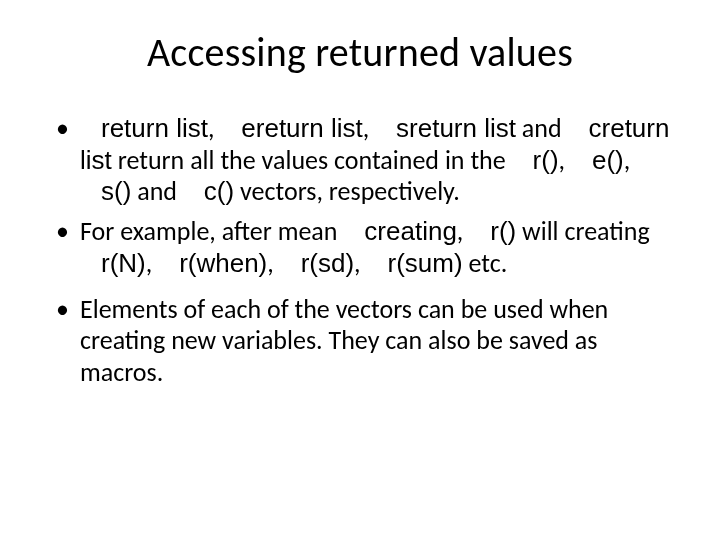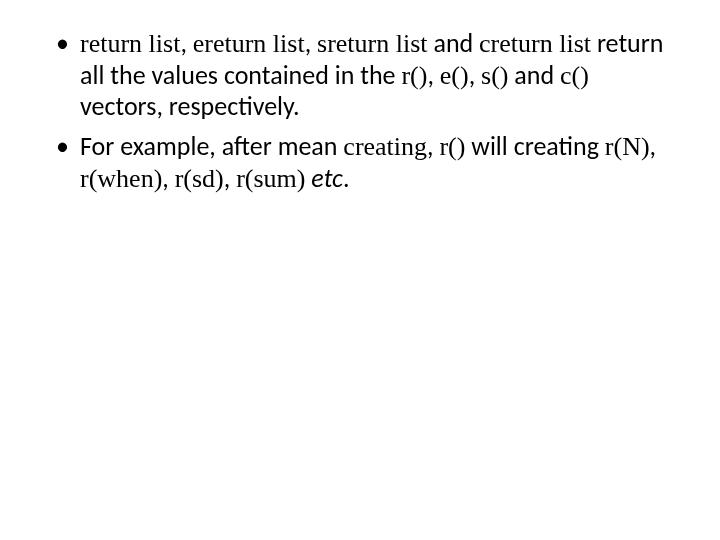--- a/index.html
+++ b/index.html
@@ -40,36 +40,40 @@
     content: "•";
     position: absolute;
     left: 6px;
     top: 0;
     font-size: 26px;
   }
   li.gap {
     margin-top: 14px;
   }
   .mono {
-    font-family: Liberation Serif, serif;
+    font-family: Liberation Sans, sans-serif;
+    margin-left: 21px;
   }
   .ital {
-    font-style: italic;
   }
 </style>
 </head>
 <body>
 
 <div class="slide">
+  <h1 class="title">Accessing returned values</h1>
 
   <ul class="body">
 
     <li>
       <span class="mono">return list</span><span>, </span><span class="mono">ereturn list</span><span>, </span><span class="mono">sreturn list</span><span> and </span><span class="mono">creturn list</span><span> return all the values contained in the </span><span class="mono">r()</span><span>, </span><span class="mono">e()</span><span>, </span><span class="mono">s()</span><span> and </span><span class="mono">c()</span><span> vectors, respectively.</span>
     </li>
 
     <li>
       <span>For example, after mean </span><span class="mono">creating</span><span>, </span><span class="mono">r()</span><span> will creating </span><span class="mono">r(N)</span><span>, </span><span class="mono">r(when)</span><span>, </span><span class="mono">r(sd)</span><span>, </span><span class="mono">r(sum)</span><span> </span><span class="ital">etc</span><span>.</span>
     </li>
 
+    <li class="gap">
+      <span>Elements of each of the vectors can be used when creating new variables. They can also be saved as macros.</span>
+    </li>
 
   </ul>
 </div>
 
 </body></html>

